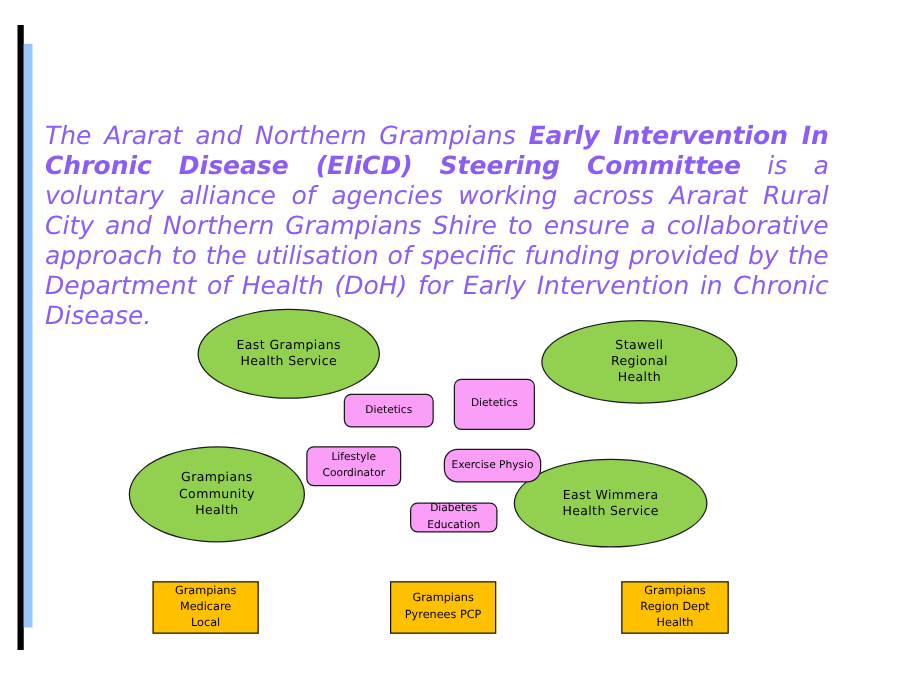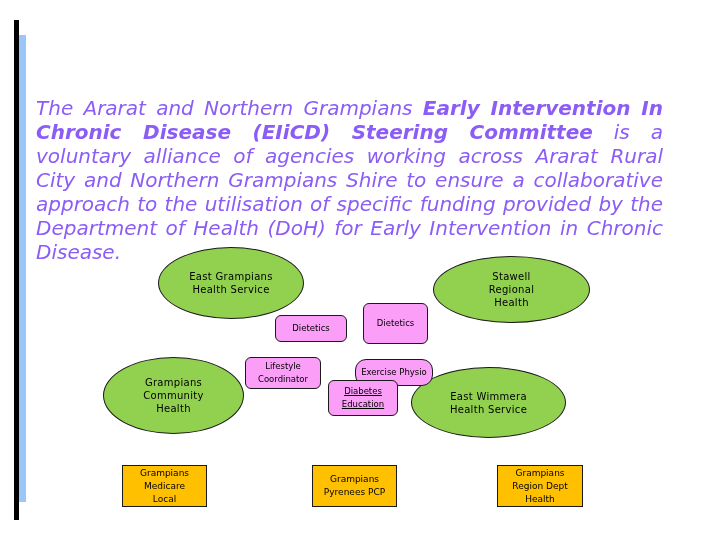--- a/index.html
+++ b/index.html
@@ -98,21 +98,21 @@
   .e-east-grampians { left: 158px; top: 247px; width: 146px; height: 72px; }
   .e-stawell        { left: 433px; top: 256px; width: 157px; height: 67px; align-items: center; }
   .e-community      { left: 103px; top: 357px; width: 141px; height: 77px; }
   .e-wimmera        { left: 411px; top: 367px; width: 155px; height: 71px; }
 
   
   .p-podiatry  { left: 275px; top: 315px; width: 72px; height: 27px; }
   .p-dietetics { left: 363px; top: 303px; width: 65px; height: 41px; }
   .p-lifestyle { left: 245px; top: 357px; width: 76px; height: 32px; }
   .p-exercise  { left: 355px; top: 359px; width: 78px; height: 27px; border-radius: 11px; }
-  .p-diabetes  { left: 328px; top: 380px; width: 70px; height: 36px; text-decoration: underline; }
+  .p-diabetes  { left: 328px; top: 402px; width: 70px; height: 24px; }
 
   
   .o-medicare { left: 122px; top: 465px; width: 85px; height: 42px; }
   .o-pyrenees { left: 312px; top: 465px; width: 85px; height: 42px; }
   .o-region   { left: 497px; top: 465px; width: 86px; height: 42px; }
 </style>
 </head>
 <body>
 
 <div class="slide">

